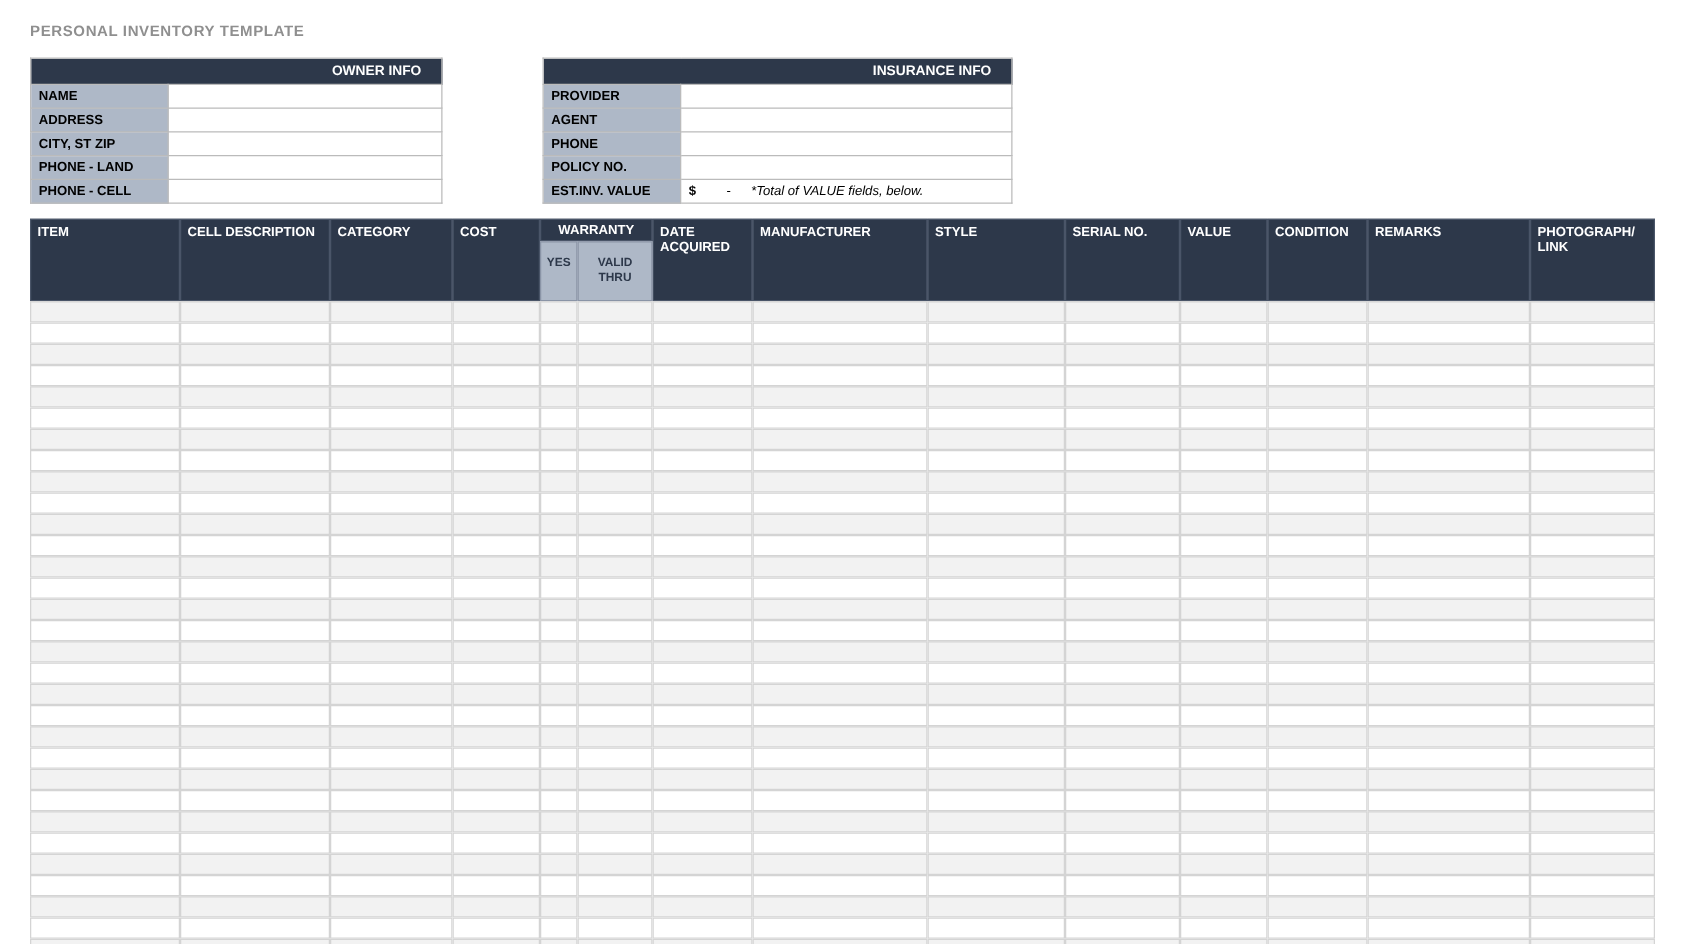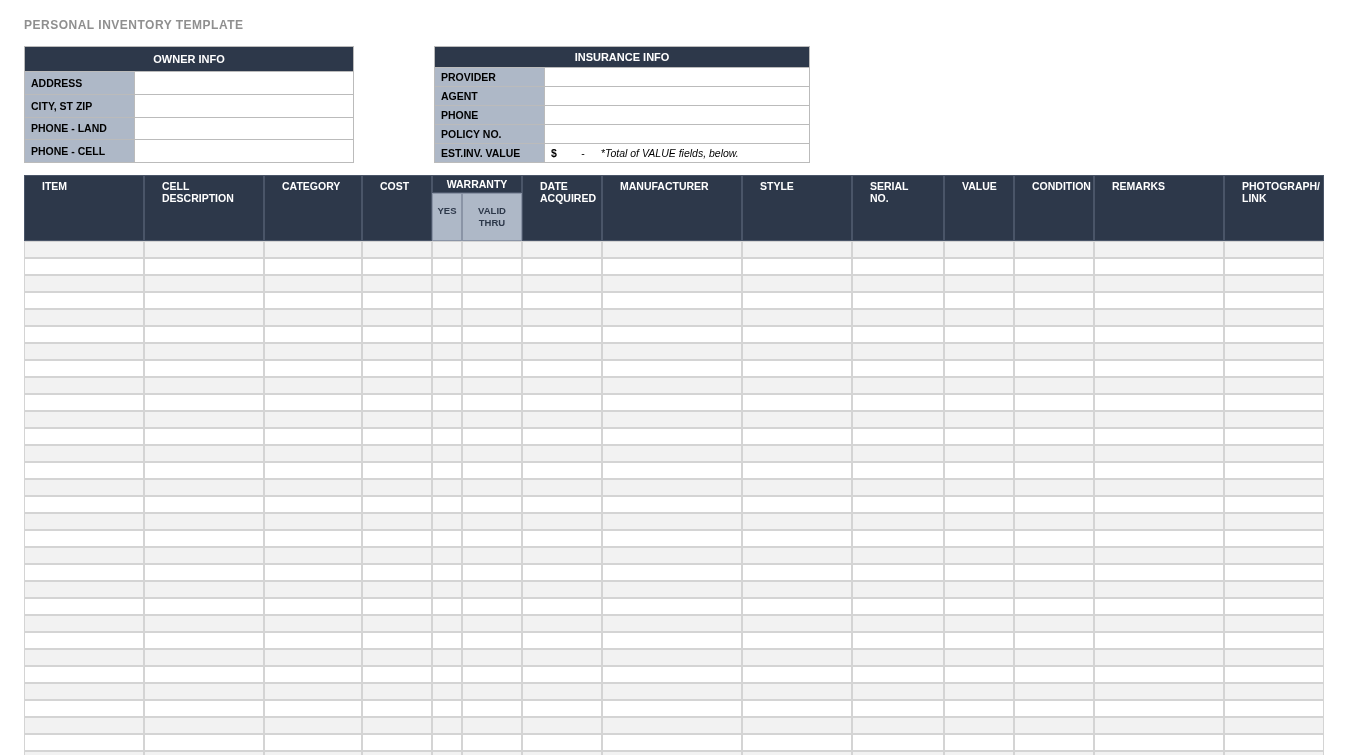--- a/index.html
+++ b/index.html
@@ -33,21 +33,21 @@
   }
   .info-block td, .info-block th {
     border: 1px solid #bbb;
     padding: 2px 6px;
     height: 16px;
     line-height: 14px;
   }
   .info-block th.block-header {
     background: #2d384a;
     color: #ffffff;
-    text-align: center;
+    text-align: right;
     font-weight: bold;
     font-size: 11px;
     padding: 3px 16px;
   }
   .info-block td.label {
     background: #aeb8c7;
     font-weight: bold;
     font-size: 10.5px;
     width: 110px;
     white-space: nowrap;
@@ -77,21 +77,21 @@
     border-spacing: 0;
     width: 1300px;
     table-layout: fixed;
   }
   table.inventory th {
     background: #2d384a;
     color: #ffffff;
     font-weight: bold;
     font-size: 10.5px;
     text-align: left;
-    padding: 4px 17px;
+    padding: 4px 5px;
     border: 1px solid #4a5568;
     vertical-align: top;
     line-height: 12px;
     height: 28px;
   }
   table.inventory th.sub {
     background: #aeb8c7;
     color: #2d384a;
     font-size: 9.5px;
     text-align: center;
@@ -138,20 +138,24 @@
 <h1 class="title">PERSONAL INVENTORY TEMPLATE</h1>
 
 <div class="info-row">
 
   <table class="info-block">
     <tbody>
         <tr>
       <th class="block-header" colspan="2">OWNER INFO</th>
     </tr>
     <tr>
+      <td class="label">NAME</td>
+      <td class="value"></td>
+    </tr>
+    <tr>
       <td class="label">ADDRESS</td>
       <td class="value"></td>
     </tr>
     <tr>
       <td class="label">CITY, ST ZIP</td>
       <td class="value"></td>
     </tr>
     <tr>
       <td class="label">PHONE - LAND</td>
       <td class="value"></td>

